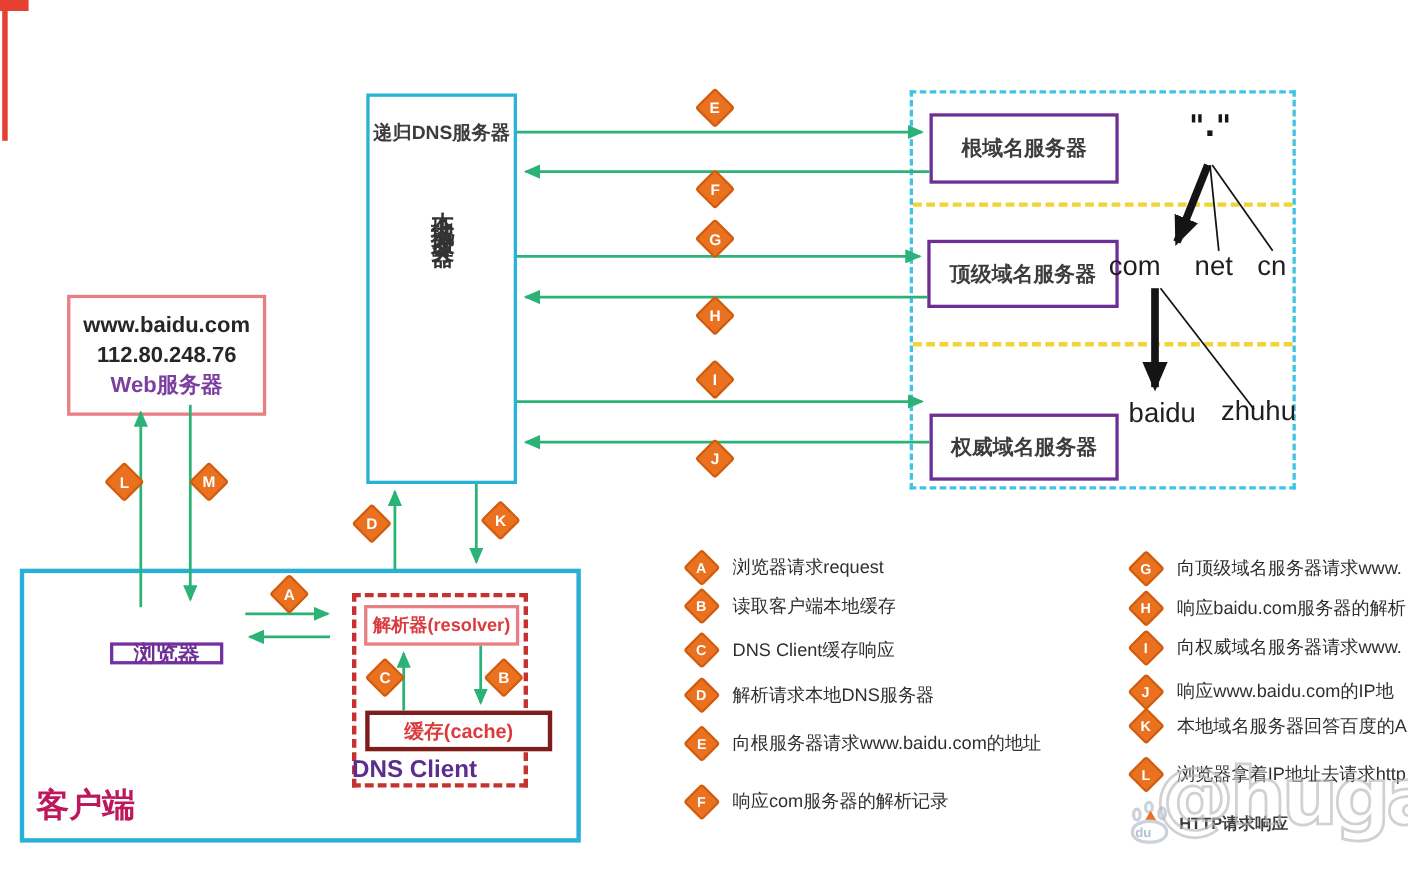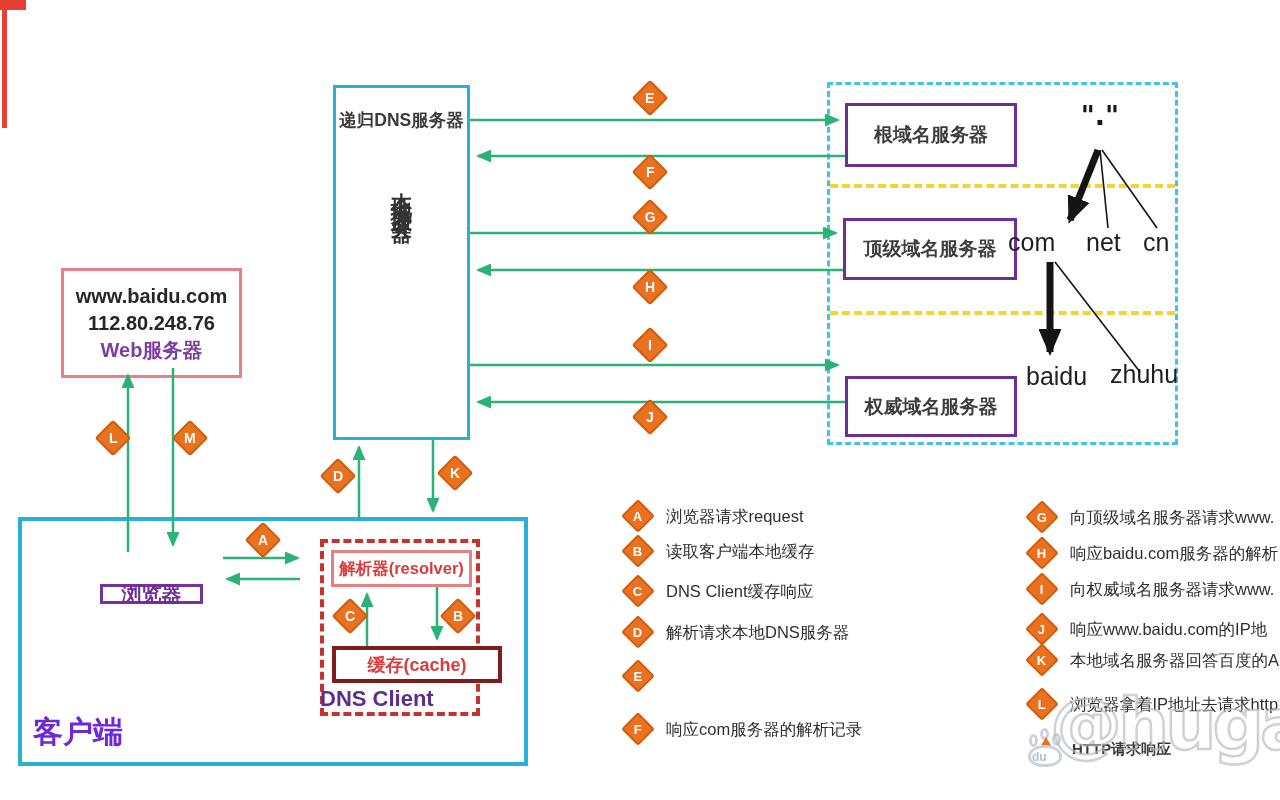--- a/index.html
+++ b/index.html
@@ -36,21 +36,21 @@
   </div>
 </div>
 
 <div class="box layer1" style="left:333px;top:85px;width:137px;height:355px;border:3px solid #29b2d6;"></div>
 <div class="abs layer2" style="left:333px;top:108px;width:137px;text-align:center;white-space:nowrap;font-size:17.5px;font-weight:600;color:#3c3c3c;">递归DNS服务器</div>
 <div class="abs layer2" style="left:333px;top:176px;width:137px;height:215px;display:flex;justify-content:center;">
   <span style="writing-mode:vertical-rl;text-orientation:upright;font-size:21px;letter-spacing:5px;color:#333;font-weight:600;">本地域名服务器</span>
 </div>
 
 <div class="box layer1" style="left:18px;top:517px;width:510px;height:249px;border:4px solid #29b0d8;"></div>
-<div class="abs layer2" style="left:33px;top:712px;font-size:30px;font-weight:bold;color:#6d28d9;">客户端</div>
+<div class="abs layer2" style="left:33px;top:712px;font-size:30px;font-weight:bold;color:#be185d;">客户端</div>
 
 <div class="box layer2" style="left:100px;top:584px;width:103px;height:20px;border:3px solid #7431a3;">
   <span style="font-size:20px;font-weight:600;color:#6d2f96;">浏览器</span>
 </div>
 
 <div class="box layer2" style="left:320px;top:539px;width:160px;height:177px;border:4px dashed #c53230;background:transparent;"></div>
 <div class="abs layer2" style="left:320px;top:686px;width:160px;text-align:left;font-size:22px;font-weight:600;color:#5b2d8e;">DNS Client</div>
 
 <div class="box layer2" style="left:331px;top:550px;width:141px;height:37px;border:3px solid #e87f84;">
   <span style="font-size:16.5px;font-weight:700;color:#db3b3d;white-space:nowrap;">解析器(resolver)</span>
@@ -181,20 +181,21 @@
 <div class="lrow layer2" style="left:626px;top:620px;">
   <div class="dm sm">
       <span>D</span>
     </div>
   <span class="ltext">解析请求本地DNS服务器</span>
 </div>
 <div class="lrow layer2" style="left:626px;top:664px;">
   <div class="dm sm">
       <span>E</span>
     </div>
+  <span class="ltext">向根服务器请求www.baidu.com的地址</span>
 </div>
 <div class="lrow layer2" style="left:626px;top:717px;">
   <div class="dm sm">
       <span>F</span>
     </div>
   <span class="ltext">响应com服务器的解析记录</span>
 </div>
 
 <div class="lrow layer2" style="left:1030px;top:505px;">
   <div class="dm sm">

